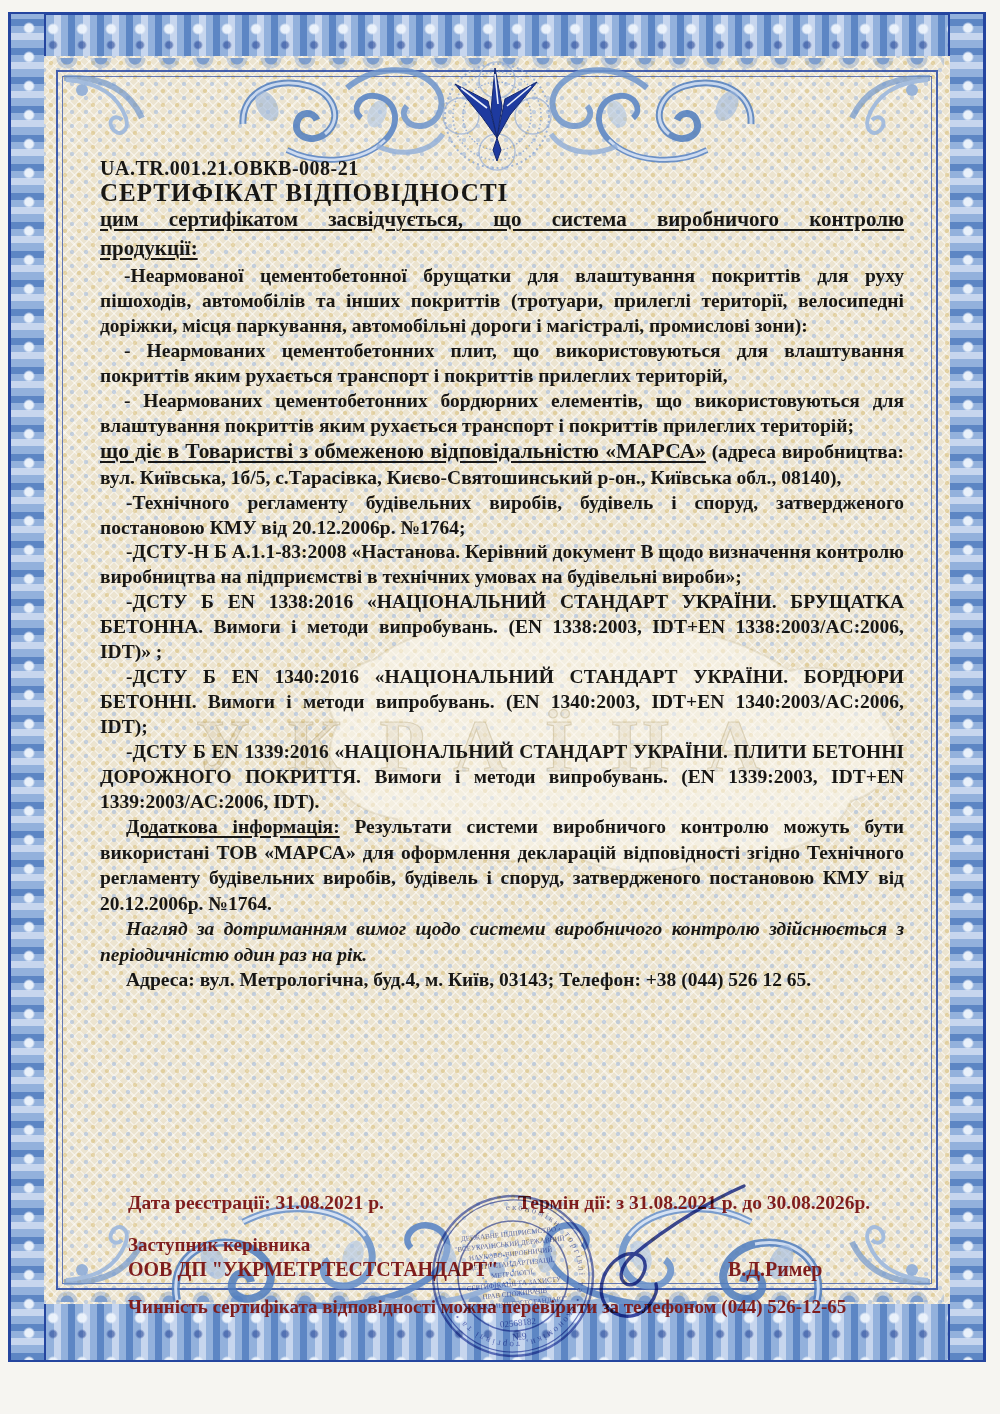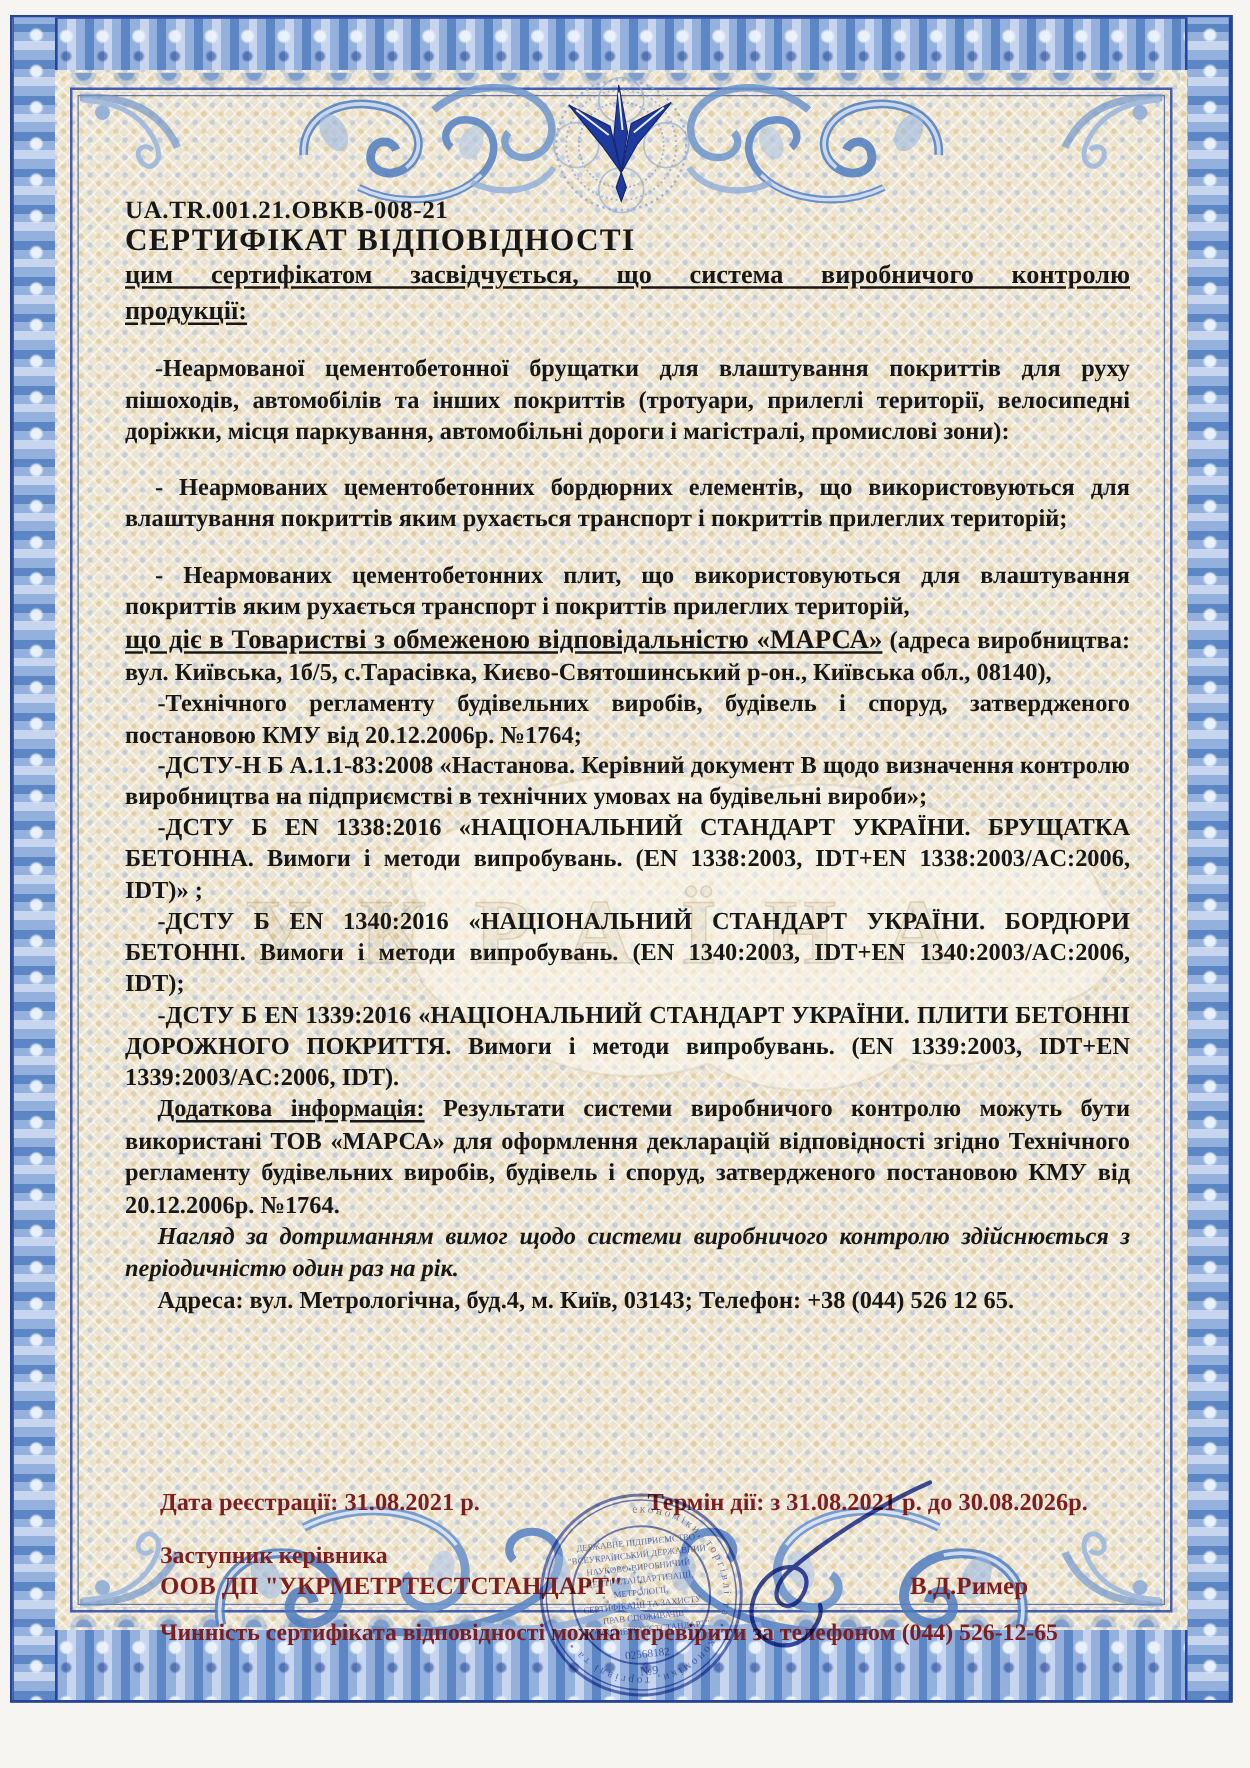--- a/index.html
+++ b/index.html
@@ -78,21 +78,21 @@
   .content{
     position:absolute;left:100px;top:156px;width:804px;
     color:#181715;font-weight:bold;font-size:19.5px;line-height:24.5px;
   }
   .content p{margin:0;text-align:justify;}
   .reg-number{text-align:right;font-size:20px;letter-spacing:.5px;margin:0 2px 0 0;}
   .doc-title{text-align:center;font-size:25px;letter-spacing:1px;margin-top:17px;}
   .u{text-decoration:underline;text-underline-offset:3px;text-decoration-thickness:2px;}
   .intro{margin-top:7px;font-size:21px;line-height:29px;}
   .intro .l1{display:block;text-align-last:justify;}
-  .products p{text-indent:24px;line-height:25px;margin-top:20px;}
+  .products p{text-indent:24px;line-height:25px;}
   .holder{margin-top:1px;line-height:26px;}
   .holder .big{font-size:21.5px;}
   .meets{font-size:21px;line-height:28px;text-align:left;}
   .reqs p{text-indent:26px;line-height:24.5px;}
   .reqs p.caps{line-height:25px;}
   .addinfo{margin-top:15px;text-indent:26px;line-height:25.5px;}
   .supervision{margin-top:13px;font-style:italic;text-indent:26px;line-height:26px;}
   .issued{margin-top:13px;text-indent:26px;line-height:25px;}
   .address{text-indent:26px;text-align:left;}
   .abs{position:absolute;color:#7f1d1d;font-weight:bold;font-size:19.5px;white-space:nowrap;}
@@ -204,22 +204,22 @@
 </div>
 
 <div class="content">
   <p class="reg-number">UA.TR.001.21.ОВКВ-008-21</p>
   <p class="doc-title">СЕРТИФІКАТ ВІДПОВІДНОСТІ</p>
 
   <p class="intro u"><span class="l1">цим сертифікатом засвідчується, що система виробничого контролю</span><span>продукції:</span></p>
 
   <div class="products">
     <p>-Неармованої цементобетонної брущатки для влаштування покриттів для руху пішоходів, автомобілів та інших покриттів (тротуари, прилеглі території, велосипедні доріжки, місця паркування, автомобільні дороги і магістралі, промислові зони):</p>
+    <p>- Неармованих цементобетонних плит, що використовуються для влаштування покриттів яким рухається транспорт і покриттів прилеглих територій,</p>
     <p>- Неармованих цементобетонних бордюрних елементів, що використовуються для влаштування покриттів яким рухається транспорт і покриттів прилеглих територій;</p>
-    <p>- Неармованих цементобетонних плит, що використовуються для влаштування покриттів яким рухається транспорт і покриттів прилеглих територій,</p>
   </div>
 
   <p class="holder"><span class="u big">що діє в Товаристві з обмеженою відповідальністю «МАРСА»</span> <span>(адреса виробництва: вул. Київська, 1б/5, с.Тарасівка, Києво-Святошинський р-он., Київська обл., 08140),</span></p>
 
 
   <div class="reqs">
     <p>-Технічного регламенту будівельних виробів, будівель і споруд, затвердженого постановою КМУ від 20.12.2006р. №1764;</p>
     <p>-ДСТУ-Н Б А.1.1-83:2008 «Настанова. Керівний документ В щодо визначення контролю виробництва на підприємстві в технічних умовах на будівельні вироби»;</p>
     <p class="caps">-ДСТУ Б EN 1338:2016 «НАЦІОНАЛЬНИЙ СТАНДАРТ УКРАЇНИ. БРУЩАТКА БЕТОННА. Вимоги і методи випробувань. (EN 1338:2003, IDT+EN 1338:2003/AC:2006, IDT)» ;</p>
     <p class="caps">-ДСТУ Б EN 1340:2016 «НАЦІОНАЛЬНИЙ СТАНДАРТ УКРАЇНИ. БОРДЮРИ БЕТОННІ. Вимоги і методи випробувань. (EN 1340:2003, IDT+EN 1340:2003/AC:2006, IDT);</p>

